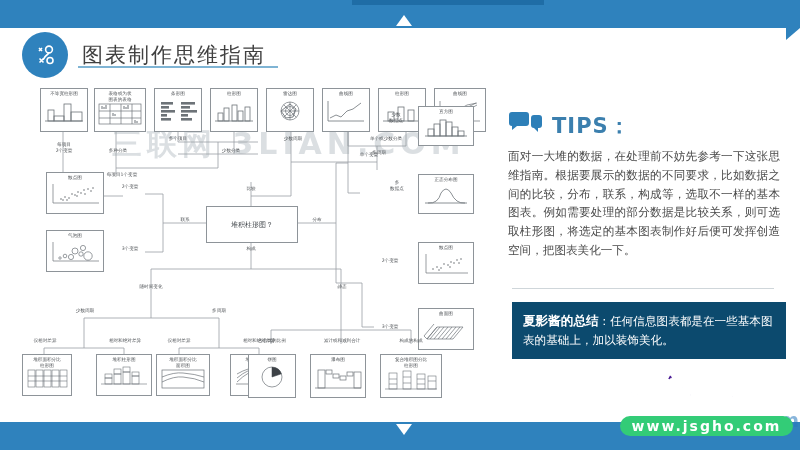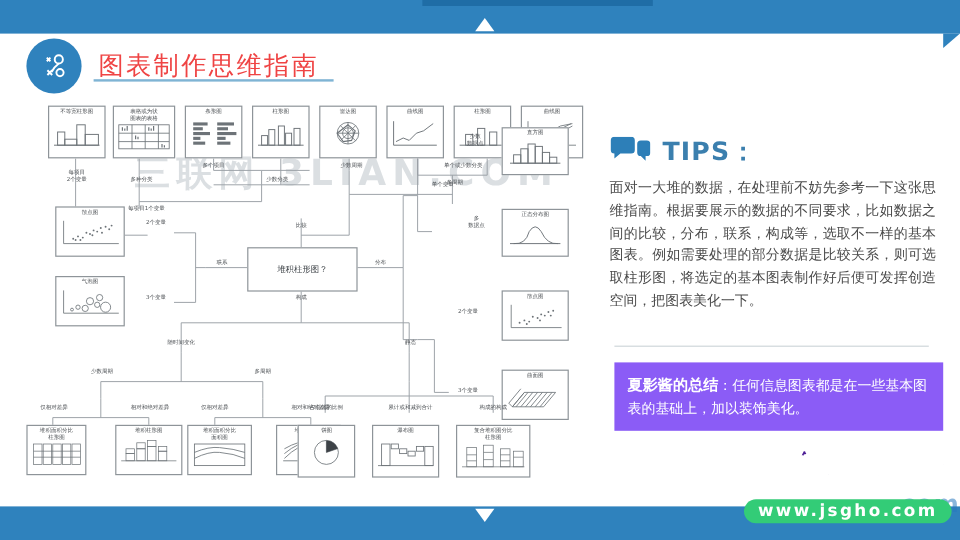--- a/index.html
+++ b/index.html
@@ -23,31 +23,31 @@
      border-bottom:11px solid #ffffff;}
   .arrow-down{position:absolute;bottom:15px;left:396px;width:0;height:0;
      border-left:8px solid transparent;border-right:8px solid transparent;
      border-top:11px solid #ffffff;}
 
   
   .header{position:absolute;top:32px;left:22px;display:flex;align-items:center;gap:14px;}
   .logo{width:46px;height:46px;border-radius:50%;background:#2f82bd;position:relative;
         display:flex;align-items:center;justify-content:center;}
   .logo svg{display:block;}
-  .title{font-size:21px;color:#ef4444;letter-spacing:2px;font-weight:400;}
+  .title{font-size:21px;color:#404040;letter-spacing:2px;font-weight:400;}
   .title-underline{position:absolute;left:78px;top:66px;width:200px;height:2px;background:#7fb4d4;}
 
   
   .tips{position:absolute;left:508px;top:112px;width:272px;}
-  .tips-head{display:flex;align-items:flex-end;gap:10px;margin-bottom:7px;}
+  .tips-head{display:flex;align-items:flex-start;gap:10px;margin-bottom:7px;}
   .tips-head .tlabel{font-size:21px;font-weight:bold;color:#3b7fae;letter-spacing:1px;}
   .tips-body{font-size:11.6px;line-height:1.62;color:#4a4a4a;text-align:justify;}
   .divider{position:absolute;left:512px;top:288px;width:262px;height:1px;background:#cfd6da;}
   .summary{position:absolute;left:512px;top:302px;width:252px;padding:9px 11px;
-      background:#8b5cf6;color:#ffffff;font-size:11.6px;line-height:1.62;}
+      background:#0c4a6e;color:#ffffff;font-size:11.6px;line-height:1.62;}
   .summary b{font-weight:bold;font-size:12.6px;}
 
   
   .wm-center{position:absolute;left:112px;top:124px;width:380px;font-size:30px;
       color:rgba(90,110,125,.22);font-weight:bold;letter-spacing:5px;pointer-events:none;}
   .wm-brand{position:absolute;right:6px;bottom:14px;text-align:center;pointer-events:none;}
   .wm-brand .cn{font-size:33px;font-weight:bold;color:#4c1d95;letter-spacing:2px;
       -webkit-text-stroke:2px #ffffff;line-height:1;}
   .wm-brand .url{margin-top:18px;background:#33cc77;color:#ffffff;border-radius:11px;
       font-size:14px;font-weight:bold;letter-spacing:2px;padding:2px 12px;display:inline-block;}

